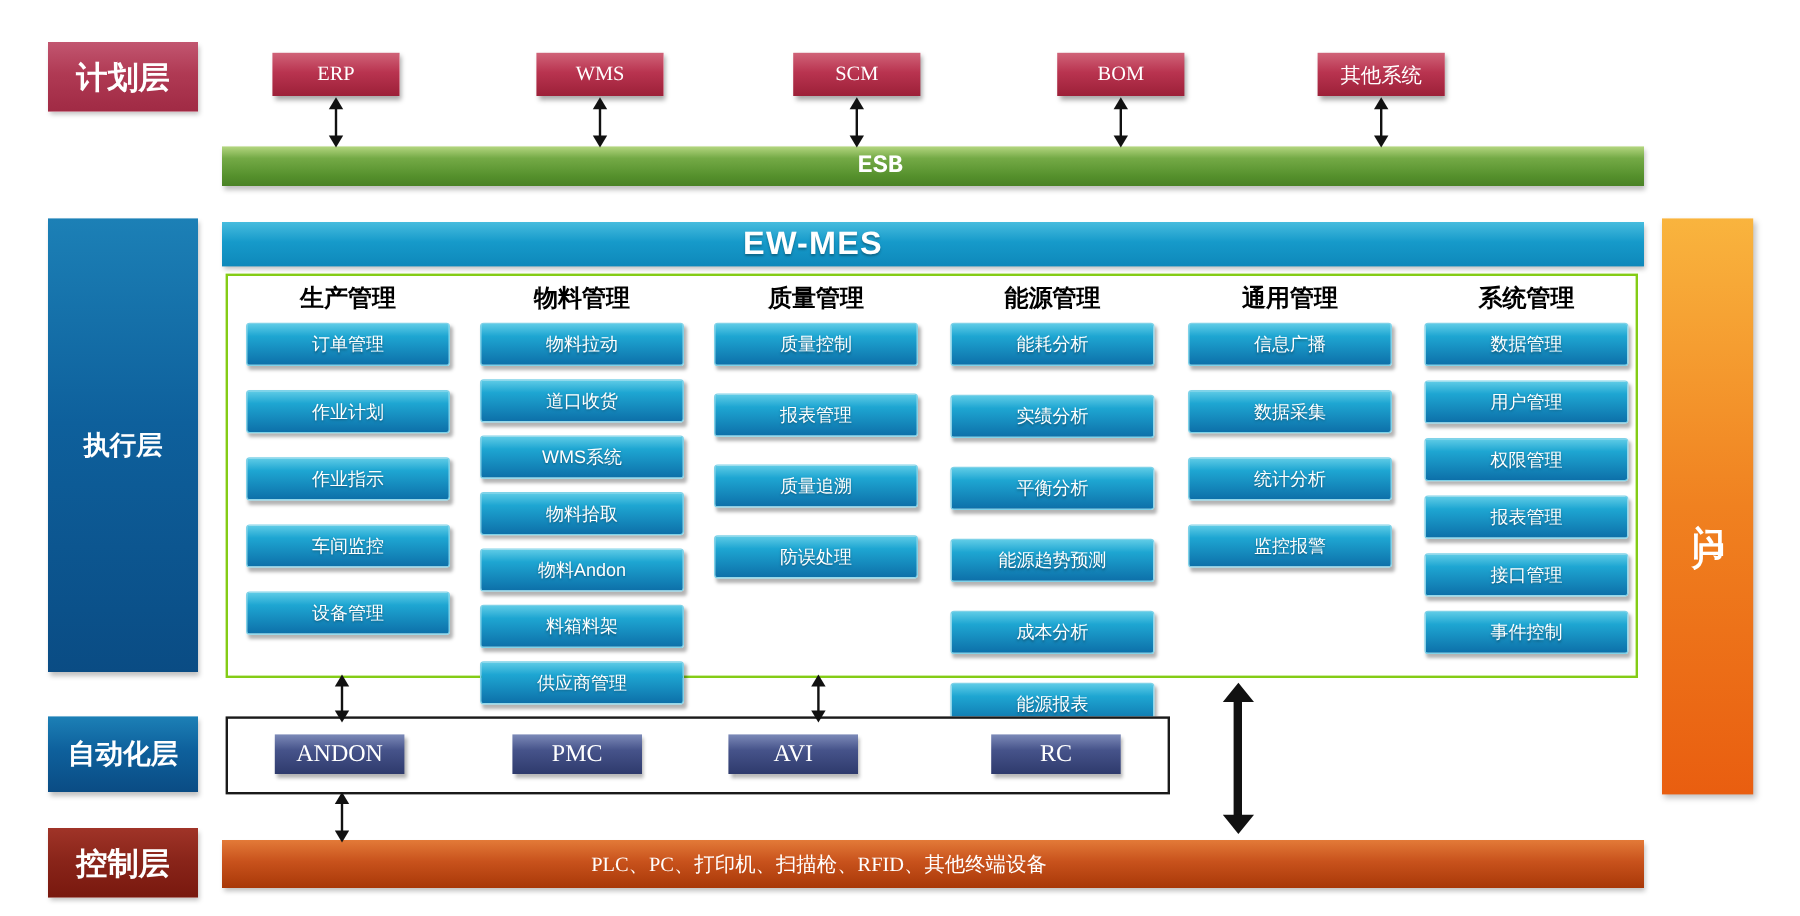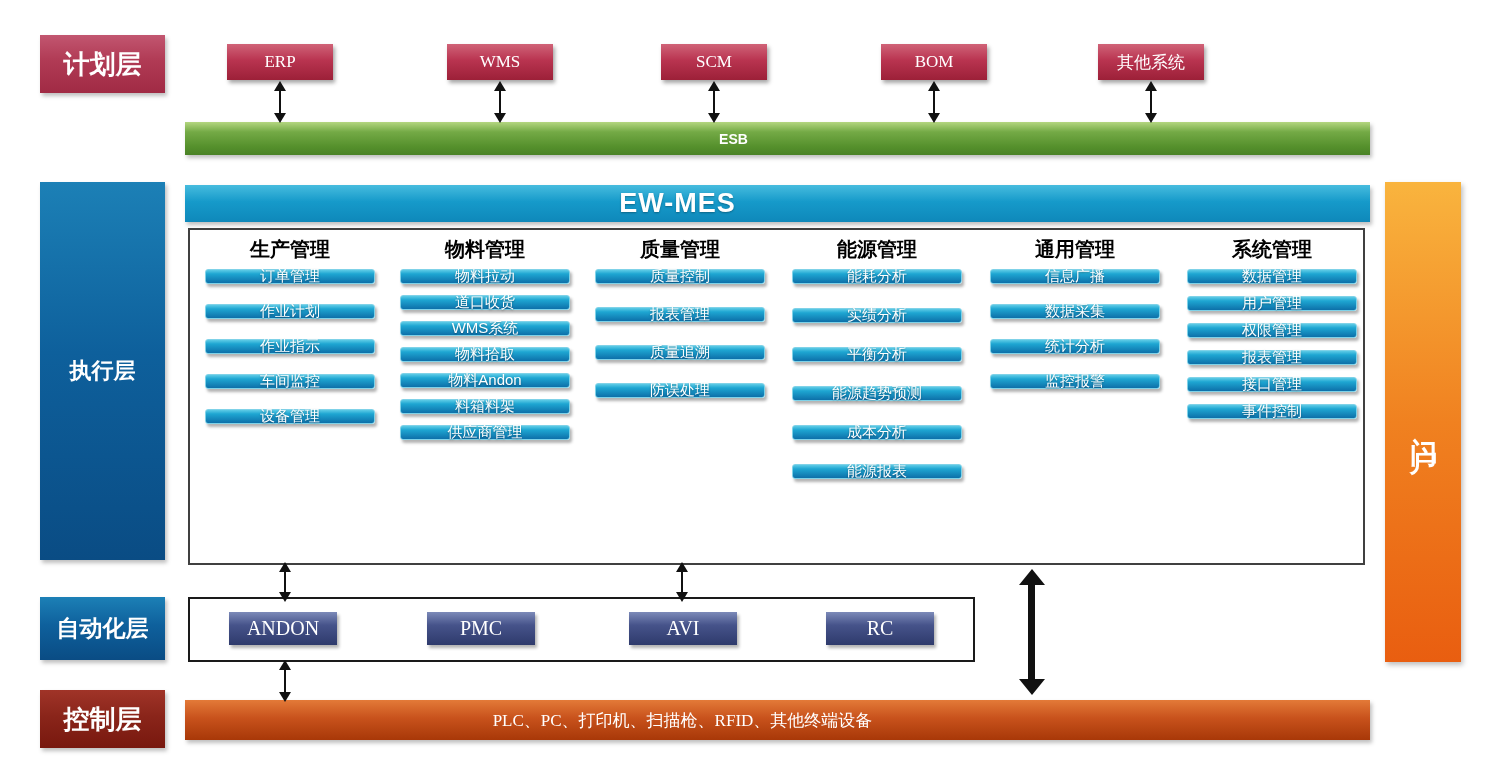--- a/index.html
+++ b/index.html
@@ -28,39 +28,39 @@
     font-family:"Liberation Serif","DejaVu Serif",serif;font-size:17px;
     background:linear-gradient(180deg,#d06378 0%,#b93450 45%,#9c2038 100%);
     box-shadow:2px 3px 4px rgba(0,0,0,.35);
   }
   
   .hbar{
     position:absolute;left:185px;width:1185px;color:#fff;
     display:flex;align-items:center;justify-content:center;box-sizing:border-box;
     box-shadow:2px 3px 4px rgba(0,0,0,.25);
   }
-  #esb{top:122px;height:33px;font-size:14px;font-weight:bold;padding-right:88px;
-    font-family:Liberation Sans, sans-serif;
+  #esb{top:122px;height:33px;font-size:21px;font-weight:bold;padding-right:88px;
+    font-family:Liberation Mono, monospace;
     background:linear-gradient(180deg,#b4d680 0%,#74aa46 30%,#55902c 75%,#4a8226 100%);}
   #ewmes{top:185px;height:37px;font-size:27px;font-weight:bold;letter-spacing:1px;padding-right:200px;
     text-shadow:0 1px 2px rgba(0,0,0,.3);
     background:linear-gradient(180deg,#47bcde 0%,#169aca 45%,#0e88ba 100%);}
   #control-bar{top:700px;height:40px;font-size:17px;padding-right:190px;
     font-family:"Liberation Serif","DejaVu Serif",serif;
     background:linear-gradient(180deg,#e37a38 0%,#c8521c 45%,#a83808 100%);}
   
   .main-box{
     position:absolute;left:188px;top:228px;width:1177px;height:337px;
-    border:2px solid #404040;background:#fff;box-sizing:border-box;
+    border:2px solid #84cc16;background:#fff;box-sizing:border-box;
   }
   .col{position:absolute;top:6px;width:170px;}
   .col-header{text-align:center;font-size:20px;line-height:26px;font-weight:bold;color:#000;margin-bottom:7px;}
   .col-items{display:flex;flex-direction:column;}
   .item-box{
-    height:15px;border-radius:3px;color:#fff;font-size:15px;
+    height:36px;border-radius:3px;color:#fff;font-size:15px;
     display:flex;align-items:center;justify-content:center;
     background:linear-gradient(180deg,#5ecbe6 0%,#1ea6d2 30%,#0d70a9 100%);
     border:1px solid #7fd2e8;box-sizing:border-box;
     box-shadow:2px 3px 3px rgba(0,0,0,.3);
     text-shadow:0 1px 2px rgba(0,0,0,.35);
   }
   
   .automation-box{
     position:absolute;left:188px;top:597px;width:787px;height:65px;
     border:2px solid #1a1a1a;background:#fff;box-sizing:border-box;
@@ -170,21 +170,21 @@
           <div class="item-box">报表管理</div>
           <div class="item-box">接口管理</div>
           <div class="item-box">事件控制</div>
         </div>
       </div>
     </div>
 
   <div class="automation-box" id="automation-box">
       <div class="auto-box" style="left: 39px;">ANDON</div>
       <div class="auto-box" style="left: 237px;">PMC</div>
-      <div class="auto-box" style="left: 439px;">AVI</div>
+      <div class="auto-box" style="left: 417px;">AVI</div>
       <div class="auto-box" style="left: 636px;">RC</div>
     </div>
 
   <div class="portal">门户</div>
 
   <div class="varrow" style="left:284px;top:571px;height:22px"></div>
   <div class="varrow" style="left:681px;top:571px;height:22px"></div>
   <div class="varrow" style="left:284px;top:669px;height:24px"></div>
   <div class="varrow thick" style="left:1028px;top:584px;height:96px"></div>
 

